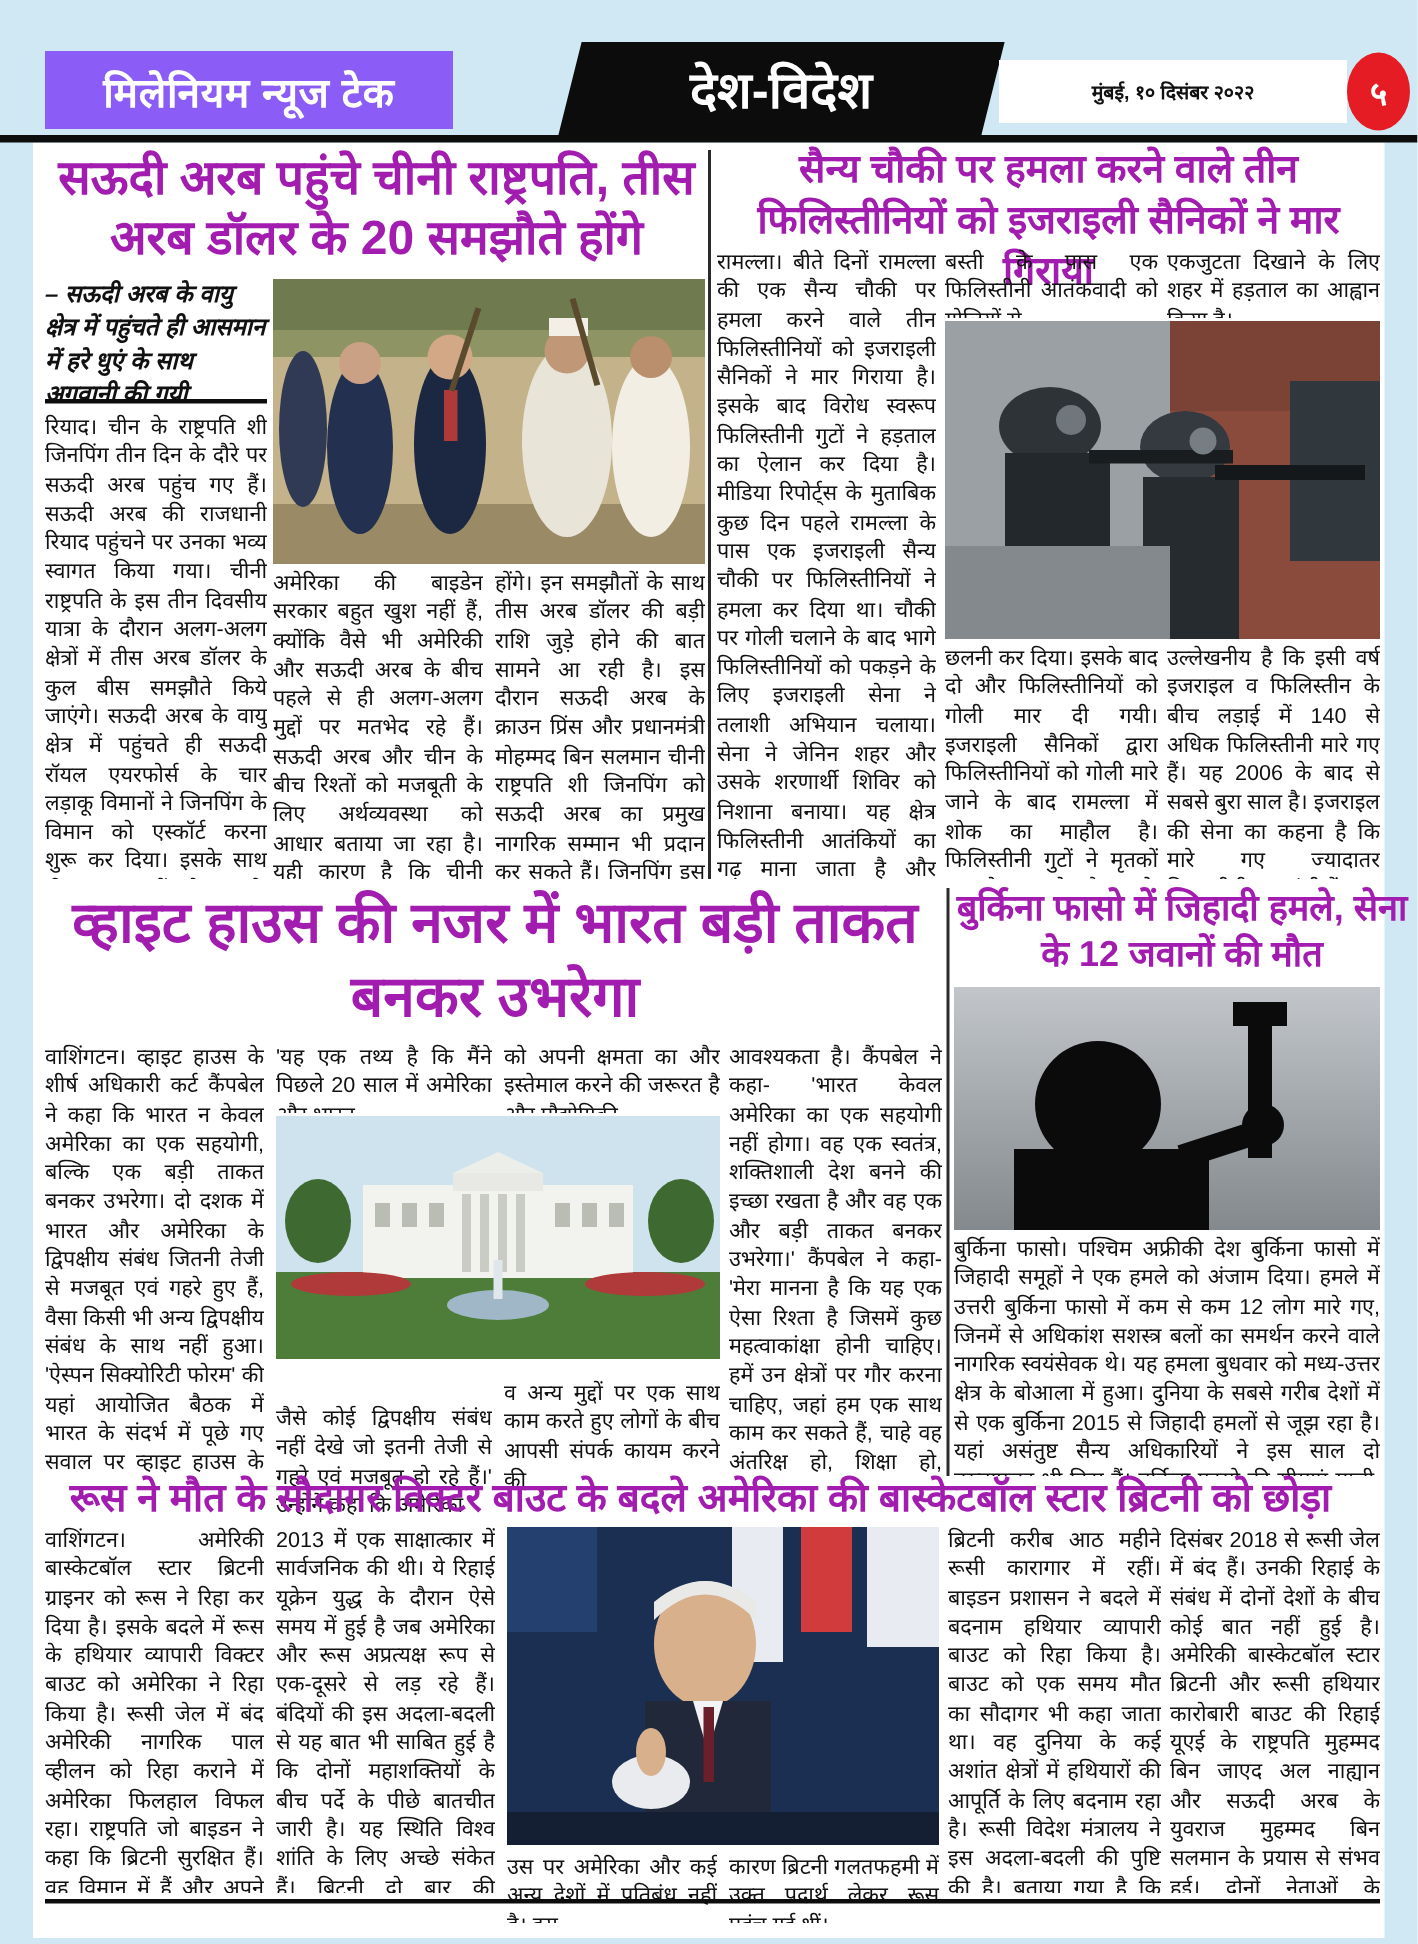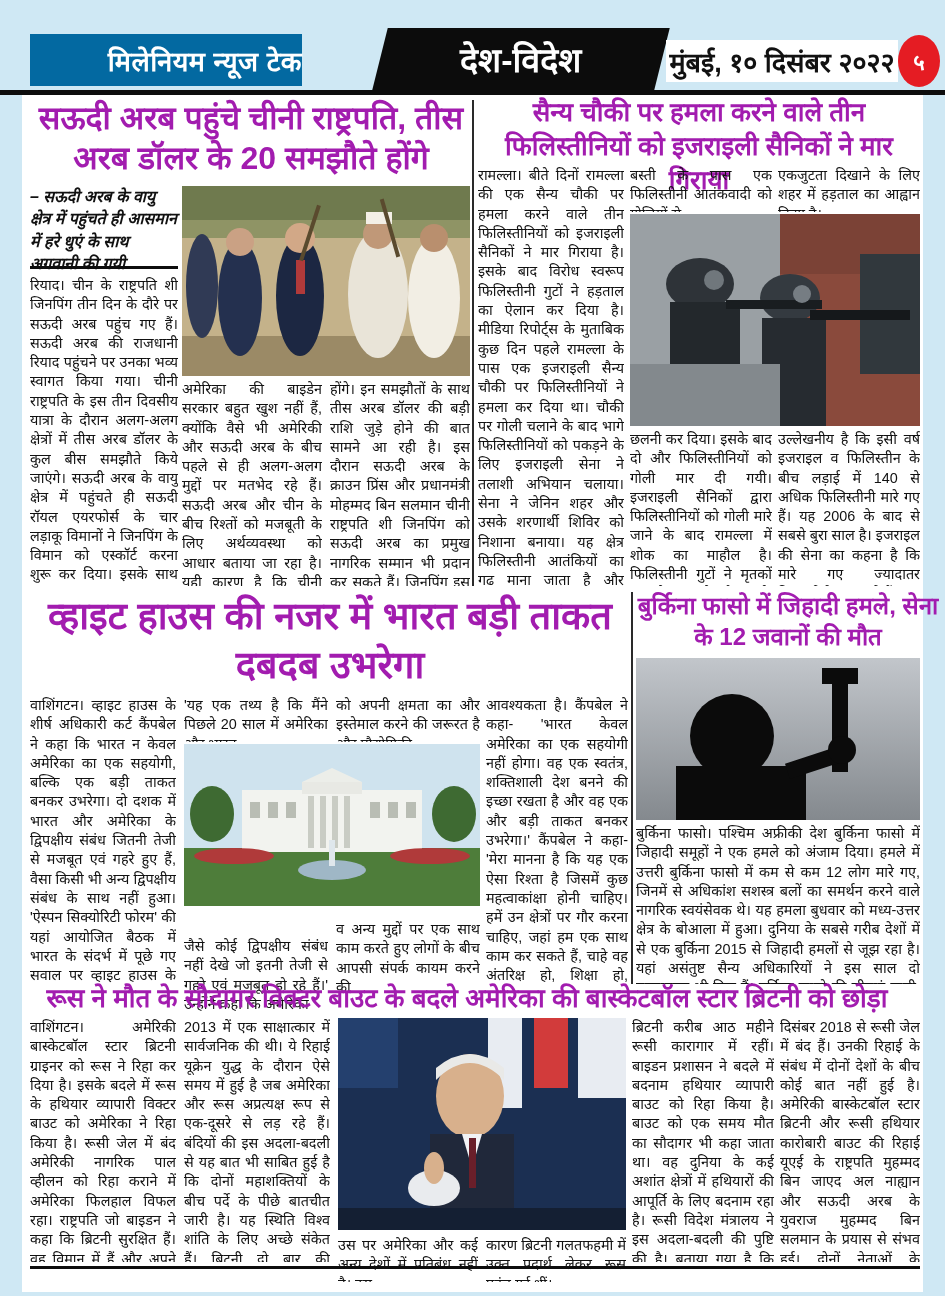--- a/index.html
+++ b/index.html
@@ -7,29 +7,29 @@
     width:945px;height:1296px;position:relative;
     background:#cfe8f4;
     font-family:"Liberation Sans","DejaVu Sans",sans-serif;
     color:#111;
     overflow:hidden;
   }
   .abs{position:absolute;}
   .white-panel{left:22px;top:95px;width:901px;height:1197px;background:#fff;}
   
   .band{left:0;top:0;width:945px;height:92px;background:#cfe8f4;}
-  .masthead-box{left:30px;top:34px;width:272px;height:52px;background:#0369a1;
-    display:flex;align-items:center;justify-content:flex-end;}
+  .masthead-box{left:30px;top:34px;width:272px;height:52px;background:#8b5cf6;
+    display:flex;align-items:center;justify-content:center;}
   .masthead-box span{color:#fff;font-weight:bold;font-size:27px;letter-spacing:.5px;}
   .section-flag{left:380px;top:28px;width:282px;height:62px;background:#0c0c0c;
     transform:skewX(-14deg);display:flex;align-items:center;justify-content:center;}
   .section-flag span{color:#fff;font-weight:bold;font-size:34px;transform:skewX(14deg);}
   .date-box{left:666px;top:40px;width:232px;height:42px;background:#fff;
     display:flex;align-items:center;justify-content:center;}
-  .date-box span{font-size:27px;font-weight:bold;}
+  .date-box span{font-size:13px;font-weight:bold;}
   .page-circle{left:898px;top:35px;width:42px;height:52px;background:#e51c23;
     border-radius:50%;display:flex;align-items:center;justify-content:center;}
   .page-circle span{color:#fff;font-size:22px;font-weight:bold;}
   .header-rule{left:0;top:90px;width:945px;height:5px;background:#0d0d0d;}
   
   .headline{font-weight:bold;text-align:center;color:#a21caf;}
   .h1a{left:30px;top:98px;width:442px;font-size:32px;line-height:1.26;}
   .h2a{left:478px;top:96px;width:442px;font-size:26px;line-height:1.3;}
   .h3a{left:30px;top:592px;width:600px;font-size:38px;line-height:1.28;}
   .h4a{left:634px;top:590px;width:308px;font-size:24px;line-height:1.3;}
@@ -115,21 +115,21 @@
     <rect x="180" y="96" width="100" height="10" fill="#15181b"></rect>
     <rect x="96" y="86" width="96" height="9" fill="#191d20"></rect>
     <circle cx="84" cy="66" r="10" fill="#70777c"></circle>
     <circle cx="172" cy="80" r="9" fill="#767d83"></circle>
     <rect x="0" y="150" width="150" height="62" fill="#83898d"></rect>
   </svg>
 </div>
 <div class="abs col" style="left:630px;top:430px;width:142px;height:156px;">छलनी कर दिया। इसके बाद दो और फिलिस्तीनियों को गोली मार दी गयी। इजराइली सैनिकों द्वारा फिलिस्तीनियों को गोली मारे जाने के बाद रामल्ला में शोक का माहौल है। फिलिस्तीनी गुटों ने मृतकों का शोक मनाने और उनके परिवारों के साथ</div>
 <div class="abs col" style="left:778px;top:430px;width:142px;height:156px;">उल्लेखनीय है कि इसी वर्ष इजराइल व फिलिस्तीन के बीच लड़ाई में 140 से अधिक फिलिस्तीनी मारे गए हैं। यह 2006 के बाद से सबसे बुरा साल है। इजराइल की सेना का कहना है कि मारे गए ज्यादातर फिलस्तीनी चरमपंथी हैं।</div>
 
-<div class="abs headline h3a">व्हाइट हाउस की नजर में भारत बड़ी ताकत दबदब उभरेगा</div>
+<div class="abs headline h3a">व्हाइट हाउस की नजर में भारत बड़ी ताकत बनकर उभरेगा</div>
 <div class="abs col" style="left:30px;top:696px;width:146px;height:288px;">
   <span class="lead">वाशिंगटन।</span>
   <span>व्हाइट हाउस के शीर्ष अधिकारी कर्ट कैंपबेल ने कहा कि भारत न केवल अमेरिका का एक सहयोगी, बल्कि एक बड़ी ताकत बनकर उभरेगा। दो दशक में भारत और अमेरिका के द्विपक्षीय संबंध जितनी तेजी से मजबूत एवं गहरे हुए हैं, वैसा किसी भी अन्य द्विपक्षीय संबंध के साथ नहीं हुआ। 'ऐस्पन सिक्योरिटी फोरम' की यहां आयोजित बैठक में भारत के संदर्भ में पूछे गए सवाल पर व्हाइट हाउस के एशिया मामलों के समन्वयक कैंपबेल ने कहा कि उनका मानना है कि 21वीं सदी में भारत के साथ द्विपक्षीय संबंध अमेरिका के लिए सबसे महत्वपूर्ण हैं। इस शीर्ष अधिकारी ने कहा-</span>
 </div>
 <div class="abs col" style="left:184px;top:696px;width:144px;height:46px;">'यह एक तथ्य है कि मैंने पिछले 20 साल में अमेरिका और भारत</div>
 <div class="abs col" style="left:336px;top:696px;width:144px;height:46px;">को अपनी क्षमता का और इस्तेमाल करने की जरूरत है और प्रौद्योगिकी</div>
 <div class="abs photo" style="left:184px;top:744px;width:296px;height:162px;">
   <svg width="296" height="162" viewBox="0 0 296 162">
     <rect width="296" height="162" fill="#cfe3ee"></rect>
     <rect y="104" width="296" height="58" fill="#4e7d3a"></rect>

